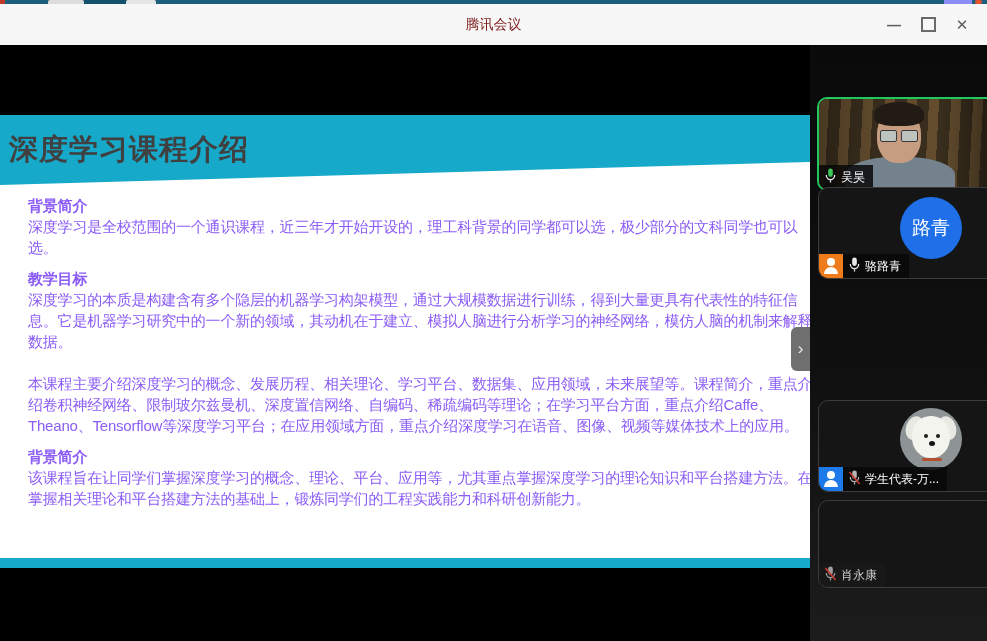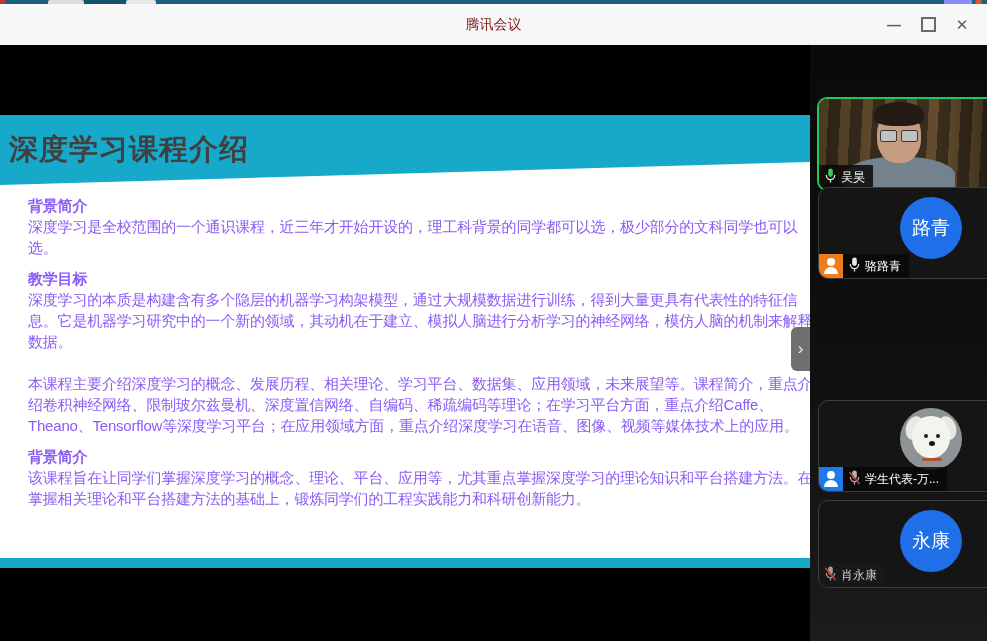--- a/index.html
+++ b/index.html
@@ -217,21 +217,20 @@
                 <line x1="7" y1="13" x2="7" y2="15.5" stroke="#b5b5b5" stroke-width="1.4"></line>
                 <line x1="1.5" y1="2" x2="12.5" y2="15" stroke="#c43a2e" stroke-width="1.8"></line>
               </svg>
           </span>
           <span>学生代表-万...</span>
         </div>
       </div>
     </div>
 
     <div class="tile t5">
-      <div class="avatar-circle">永康</div>
       <div class="tile-label">
         <div class="label-main" style="background:rgba(25,25,25,0.8);justify-content:space-between;">
           <span>
             <svg width="13" height="15" viewBox="0 0 14 16">
                 <rect x="4.5" y="0.5" width="5" height="9" rx="2.5" fill="#9f9f9f"></rect>
                 <path d="M2.5 7.5 a4.5 5 0 0 0 9 0" fill="none" stroke="#9f9f9f" stroke-width="1.4"></path>
                 <line x1="7" y1="13" x2="7" y2="15.5" stroke="#9f9f9f" stroke-width="1.4"></line>
                 <line x1="1.5" y1="2" x2="12.5" y2="15" stroke="#c43a2e" stroke-width="1.8"></line>
               </svg>
           </span>

